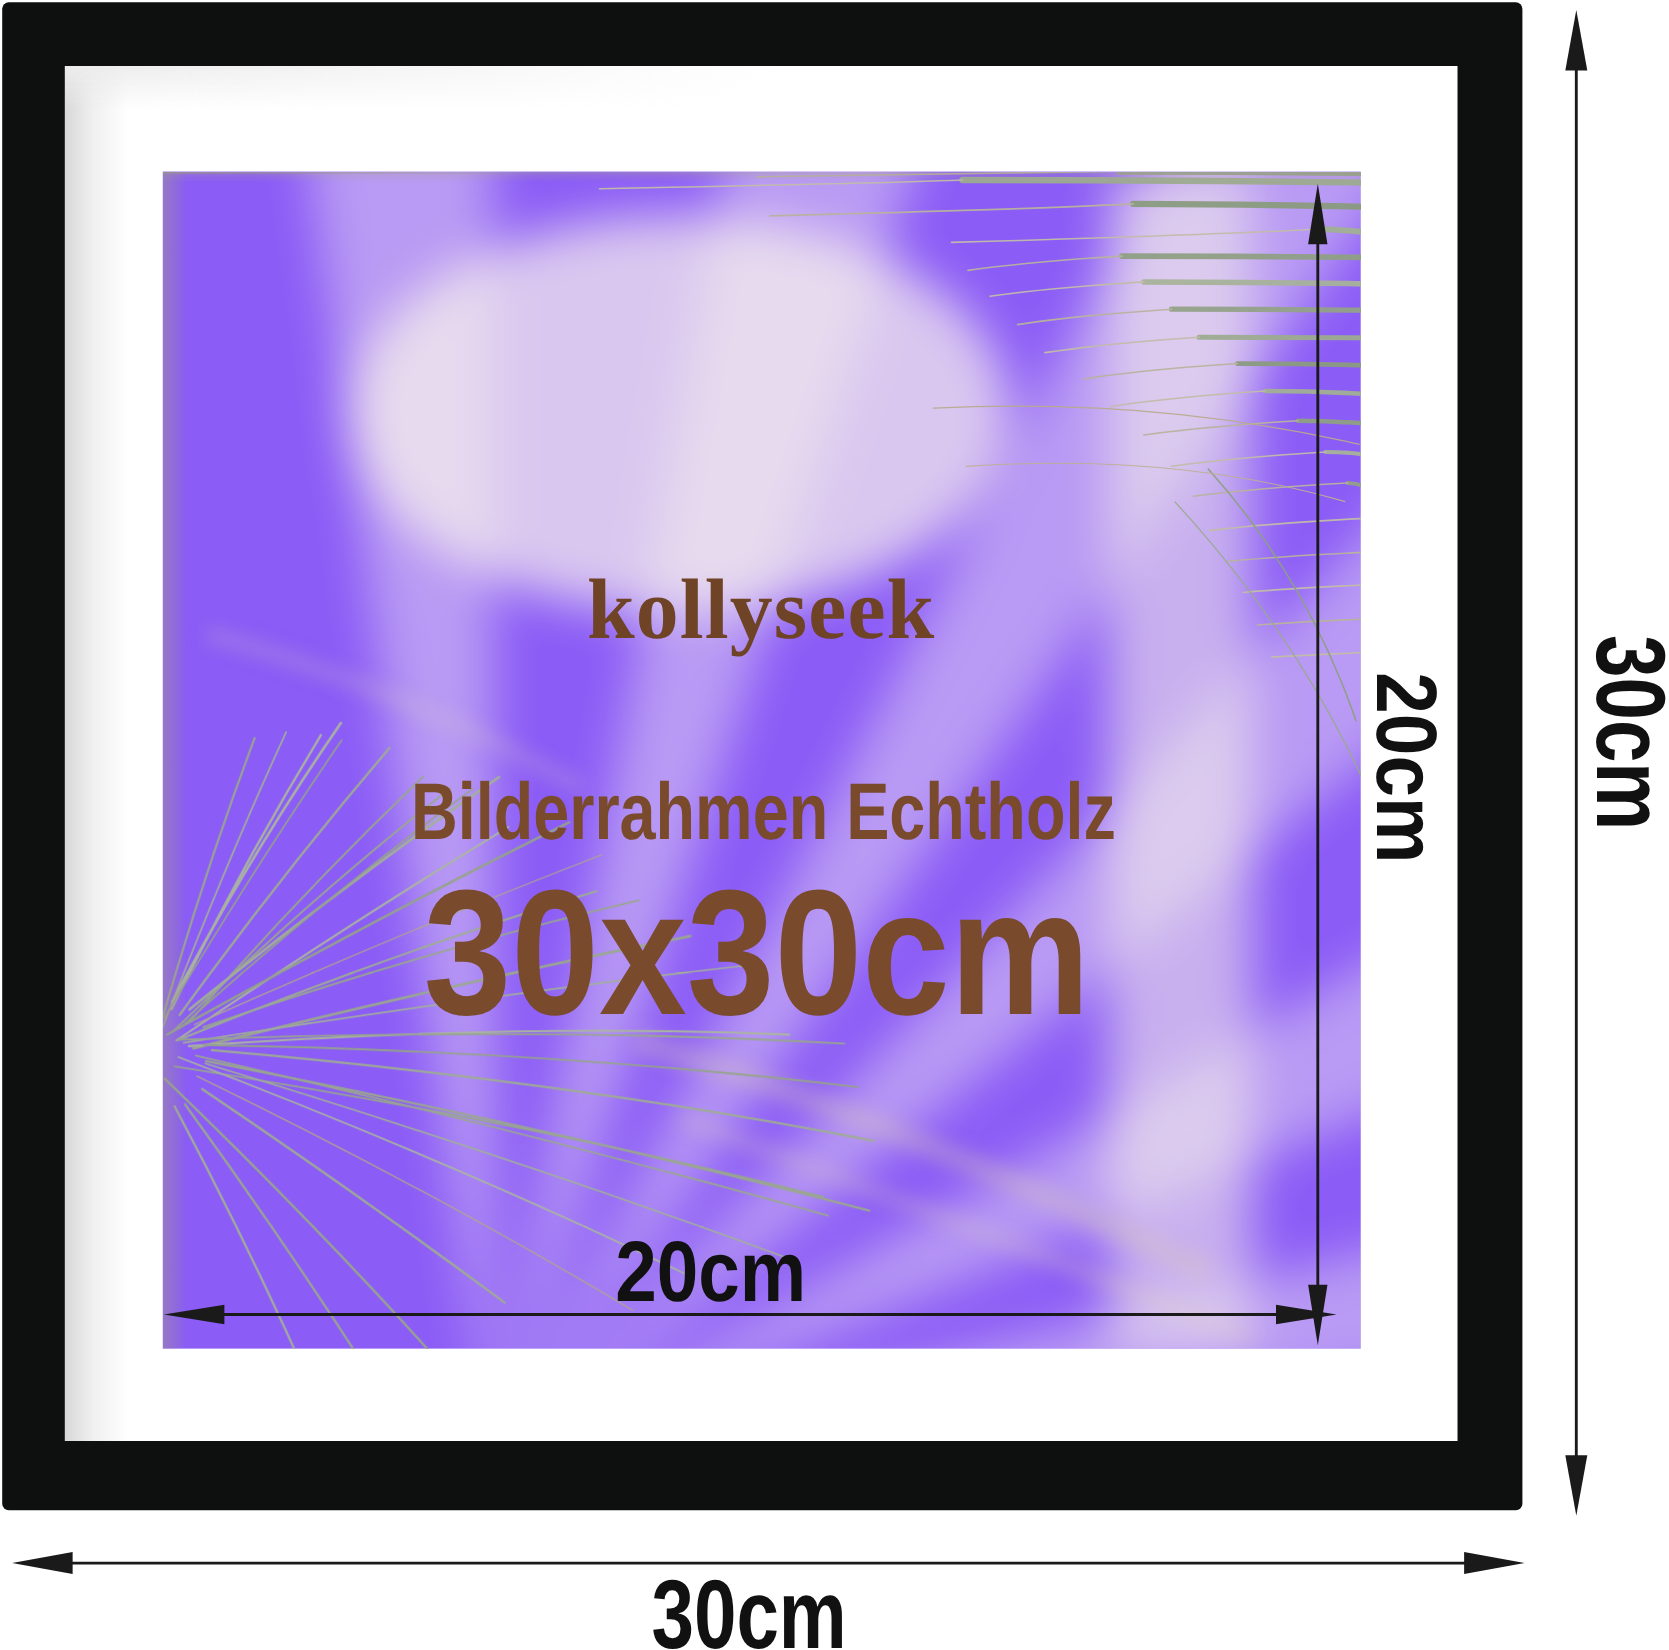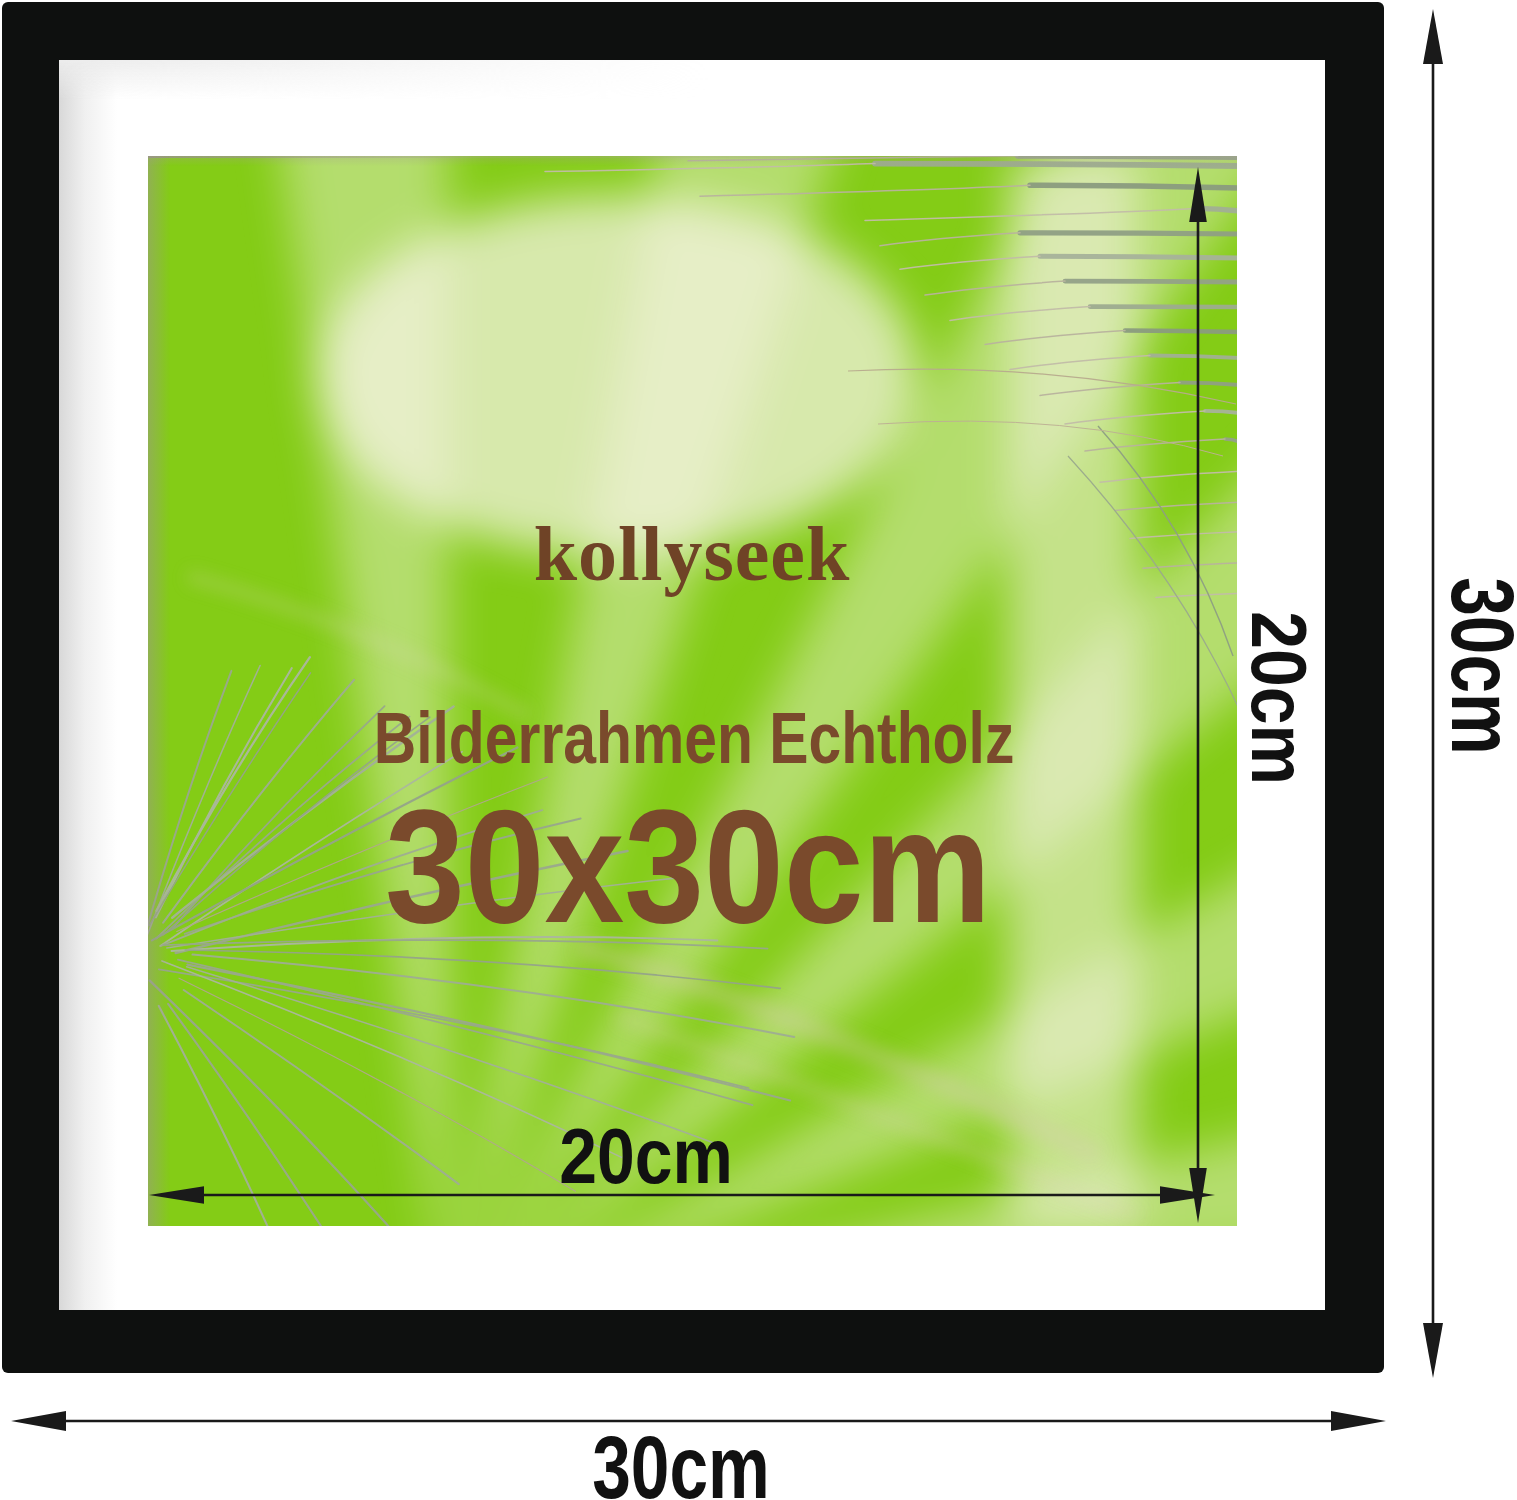--- a/index.html
+++ b/index.html
@@ -10,21 +10,21 @@
 <body>
 
 <div class="abs" style="left:2px;top:2px;width:1382px;height:1371px;background:#0e100f;border-radius:6px;"></div>
 
 <div class="abs" style="left:59px;top:60px;width:1266px;height:1250px;background:#ffffff;"></div>
 
 <div class="abs" style="left:59px;top:60px;width:70px;height:1250px;background:linear-gradient(to right,#d8d8d8 0px,#f0f0f0 26px,#ffffff 58px);"></div>
 
 <div class="abs" style="left:59px;top:60px;width:700px;height:60px;background:linear-gradient(to bottom,#ececec 0px,rgba(255,255,255,0) 40px);-webkit-mask-image:linear-gradient(to right,#000 0px,rgba(0,0,0,0) 650px);"></div>
 
-<div class="abs" style="left:148px;top:156px;width:1089px;height:1070px;background:#84cc16;">
+<div class="abs" style="left:148px;top:156px;width:1089px;height:1070px;background:#8b5cf6;">
 <svg width="1089" height="1070" viewBox="0 0 1089 1070" style="position:absolute;left:0;top:0;">
 <defs>
   <filter id="b18" x="-40%" y="-40%" width="180%" height="180%">
           <feGaussianBlur stdDeviation="22"></feGaussianBlur>
         </filter>
   <filter id="b8" x="-40%" y="-40%" width="180%" height="180%">
           <feGaussianBlur stdDeviation="8"></feGaussianBlur>
         </filter>
   <linearGradient id="gt" x1="0" y1="0" x2="0" y2="1">
           <stop offset="0" stop-color="#a89f96" stop-opacity="0.5"></stop>

